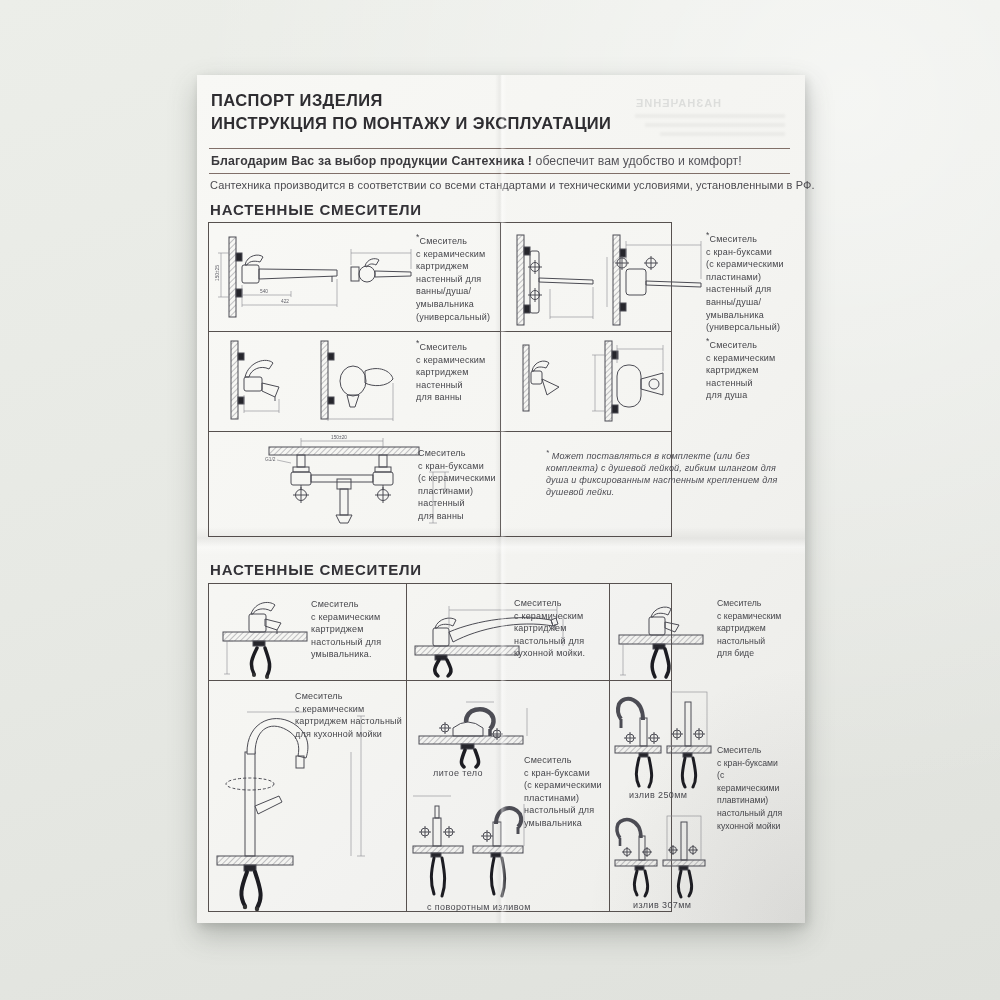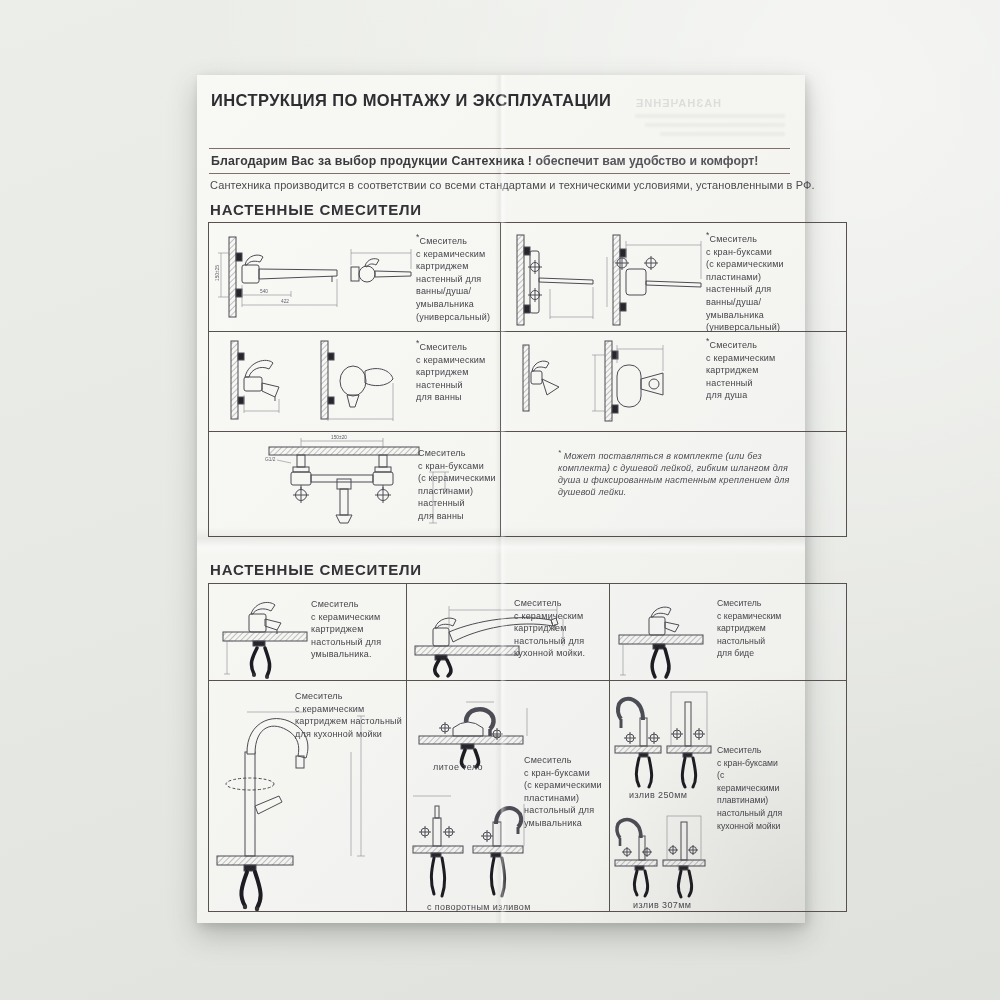--- a/index.html
+++ b/index.html
@@ -29,24 +29,24 @@
     position:absolute;top:22px;right:20px;text-align:right;
     transform:scaleX(-1);color:rgba(45,48,58,.12);
     font-weight:bold;font-size:11px;letter-spacing:1px;
   }
   .gline{height:4px;background:rgba(55,58,66,.05);filter:blur(1px);margin-top:5px;}
   .title{position:absolute;left:14px;top:14px;margin:0;
     font-size:16.5px;font-weight:bold;color:#2e2d31;line-height:23px;letter-spacing:.4px;}
   .rule{position:absolute;left:12px;right:15px;height:1.4px;background:#6b5750;opacity:.85;}
   .greet{position:absolute;left:14px;top:79px;font-size:12.3px;color:#3a393d;white-space:nowrap;}
   .greet b{letter-spacing:.2px;}
-  .greet .lite{color:#55545a;font-weight:bold;}
+  .greet .lite{color:#55545a;font-weight:normal;}
   .standards{position:absolute;left:13px;top:104px;font-size:11px;color:#4c4b50;letter-spacing:.1px;white-space:nowrap;}
   .sechead{position:absolute;left:13px;font-size:15px;font-weight:bold;color:#333237;letter-spacing:.8px;}
-  .tbl{position:absolute;left:11px;width:639px;border:1.2px solid #57514f;box-sizing:border-box;background:rgba(255,255,255,.12);}
+  .tbl{position:absolute;left:11px;width:464px;border:1.2px solid #57514f;box-sizing:border-box;background:rgba(255,255,255,.12);}
   .vline,.hline{position:absolute;background:#57514f;}
   .vline{top:0;bottom:0;width:1px;}
   .hline{left:0;right:0;height:1px;}
   .cap{position:absolute;font-size:9px;line-height:12.6px;color:#46464b;letter-spacing:.2px;white-space:pre-line;}
   .cap sup{font-size:8.5px;line-height:0;}
   .footnote{position:absolute;font-size:9px;line-height:12px;color:#4b4b52;font-style:italic;letter-spacing:.2px;}
   .dlabel{position:absolute;font-size:9px;color:#4a4a50;letter-spacing:.4px;white-space:nowrap;}
   svg.draw{position:absolute;overflow:visible;}
   .dimtext{font:4.8px "Liberation Sans",sans-serif;fill:#62626a;}
 </style>
@@ -57,20 +57,21 @@
   <div class="paper">
 
     <div class="ghost">
       <div>НАЗНАЧЕНИЕ</div>
       <div class="gline" style="width:150px"></div>
       <div class="gline" style="width:140px"></div>
       <div class="gline" style="width:125px"></div>
     </div>
 
     <div class="title">
+      <div>ПАСПОРТ ИЗДЕЛИЯ</div>
       <div>ИНСТРУКЦИЯ ПО МОНТАЖУ И ЭКСПЛУАТАЦИИ</div>
     </div>
     <div class="rule" style="top:73px"></div>
     <div class="greet">
       <b>Благодарим Вас за выбор продукции Сантехника !</b>
       <span class="lite">обеспечит вам удобство и комфорт!</span>
     </div>
     <div class="rule" style="top:98px"></div>
     <div class="standards">Сантехника производится в соответствии со всеми стандартами и техническими условиями, установленными в РФ.</div>
 
@@ -284,21 +285,21 @@
         <text class="dimtext" x="98" y="6">150±20</text>
         <text class="dimtext" x="32" y="28">G1/2</text>
       </svg>
       <div class="cap" style="left:209px;top:224px;width:80px">Смеситель
 с кран-буксами
 (с керамическими
 пластинами)
 настенный
 для ванны</div>
 
-      <div class="footnote" style="left:349px;top:224px;width:238px"><sup>*</sup> <span>Может поставляться в комплекте (или без комплекта) с душевой лейкой,  гибким  шлангом для душа и фиксированным настенным креплением для душевой лейки.</span></div>
+      <div class="footnote" style="left:337px;top:224px;width:238px"><sup>*</sup> <span>Может поставляться в комплекте (или без комплекта) с душевой лейкой,  гибким  шлангом для душа и фиксированным настенным креплением для душевой лейки.</span></div>
     </div>
 
     <div class="sechead" style="top:486px">НАСТЕННЫЕ СМЕСИТЕЛИ</div>
 
     <div class="tbl" style="top:508px;height:329px">
       <div class="vline" style="left:197px"></div>
       <div class="vline" style="left:400px"></div>
       <div class="hline" style="top:96px"></div>
 
       <svg class="draw" style="left:10px;top:4px" width="92" height="90" viewBox="0 0 92 90">
@@ -449,21 +450,21 @@
         </g>
         <g stroke="#1c1c22" stroke-width="3.5" stroke-linecap="round" fill="none">
           <path d="M50,62 C46,72 45,76 49,79"></path>
             <path d="M60,62 C64,72 65,76 61,79"></path>
         </g>
         <g stroke="#8a8a90" stroke-width="0.6" fill="none">
           <line x1="112" y1="20" x2="112" y2="48"></line>
             <line x1="51" y1="14" x2="79" y2="14"></line>
         </g>
       </svg>
-      <div class="dlabel" style="left:224px;top:178px">литое тело</div>
+      <div class="dlabel" style="left:224px;top:184px">литое тело</div>
       <div class="cap" style="left:315px;top:170px;width:84px">Смеситель
 с кран-буксами
 (с керамическими
 пластинами)
 настольный для
 умывальника</div>
 
       <svg class="draw" style="left:202px;top:204px" width="115" height="112" viewBox="0 0 115 112">
         <defs>
             <pattern id="hD5b" width="4" height="4" patternUnits="userSpaceOnUse" patternTransform="rotate(45)">

